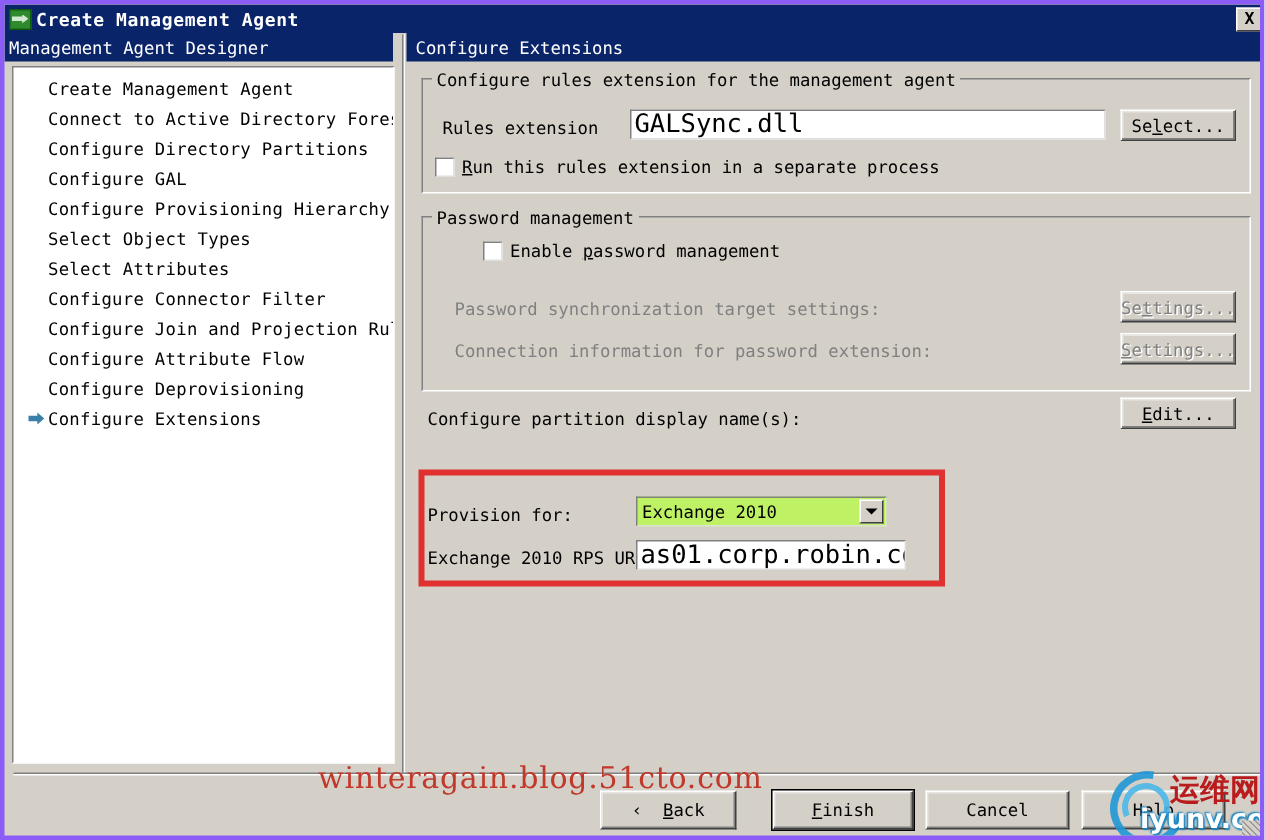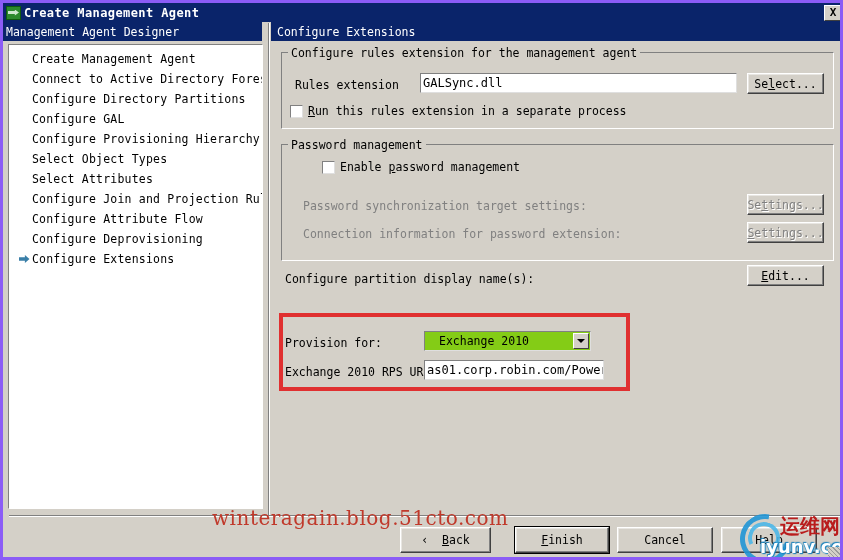--- a/index.html
+++ b/index.html
@@ -193,21 +193,21 @@
 
   
   .textbox {
     position: absolute;
     background: #ffffff;
     border-top: 1px solid #808080;
     border-left: 1px solid #808080;
     border-right: 1px solid #dfdfdf;
     border-bottom: 1px solid #dfdfdf;
     box-sizing: border-box;
-    font-size: 12px;
+    font-size: 17px;
     color: #000;
     display: flex;
     align-items: center;
     padding-left: 2px;
     overflow: hidden;
     white-space: nowrap;
   }
   .textbox.has-caret::after {
     content: "";
     display: inline-block;
@@ -259,31 +259,31 @@
     border-right: 1px solid #dfdfdf;
     border-bottom: 1px solid #dfdfdf;
     box-sizing: border-box;
     margin-right: 5px;
     flex: 0 0 13px;
   }
 
   
   .combo {
     position: absolute;
-    background: #84cc16;
+    background: #bef264;
     border-top: 1px solid #808080;
     border-left: 1px solid #808080;
     border-right: 1px solid #dfdfdf;
     border-bottom: 1px solid #dfdfdf;
     box-sizing: border-box;
     display: flex;
     align-items: center;
     font-size: 11.5px;
     color: #000;
-    padding-left: 14px;
+    padding-left: 3px;
     white-space: nowrap;
   }
   .combo .arrowbtn {
     position: absolute;
     right: 1px; top: 1px;
     width: 16px; bottom: 1px;
     background: #d4d0c8;
     border-top: 1px solid #ffffff;
     border-left: 1px solid #ffffff;
     border-right: 1px solid #404040;
@@ -422,20 +422,24 @@
     <div class="step">
       <span class="marker"></span>
       <span class="lbl">Select Object Types</span>
     </div>
     <div class="step">
       <span class="marker"></span>
       <span class="lbl">Select Attributes</span>
     </div>
     <div class="step">
       <span class="marker"></span>
+      <span class="lbl">Configure Connector Filter</span>
+    </div>
+    <div class="step">
+      <span class="marker"></span>
       <span class="lbl">Configure Join and Projection Rules</span>
     </div>
     <div class="step">
       <span class="marker"></span>
       <span class="lbl">Configure Attribute Flow</span>
     </div>
     <div class="step">
       <span class="marker"></span>
       <span class="lbl">Configure Deprovisioning</span>
     </div>

